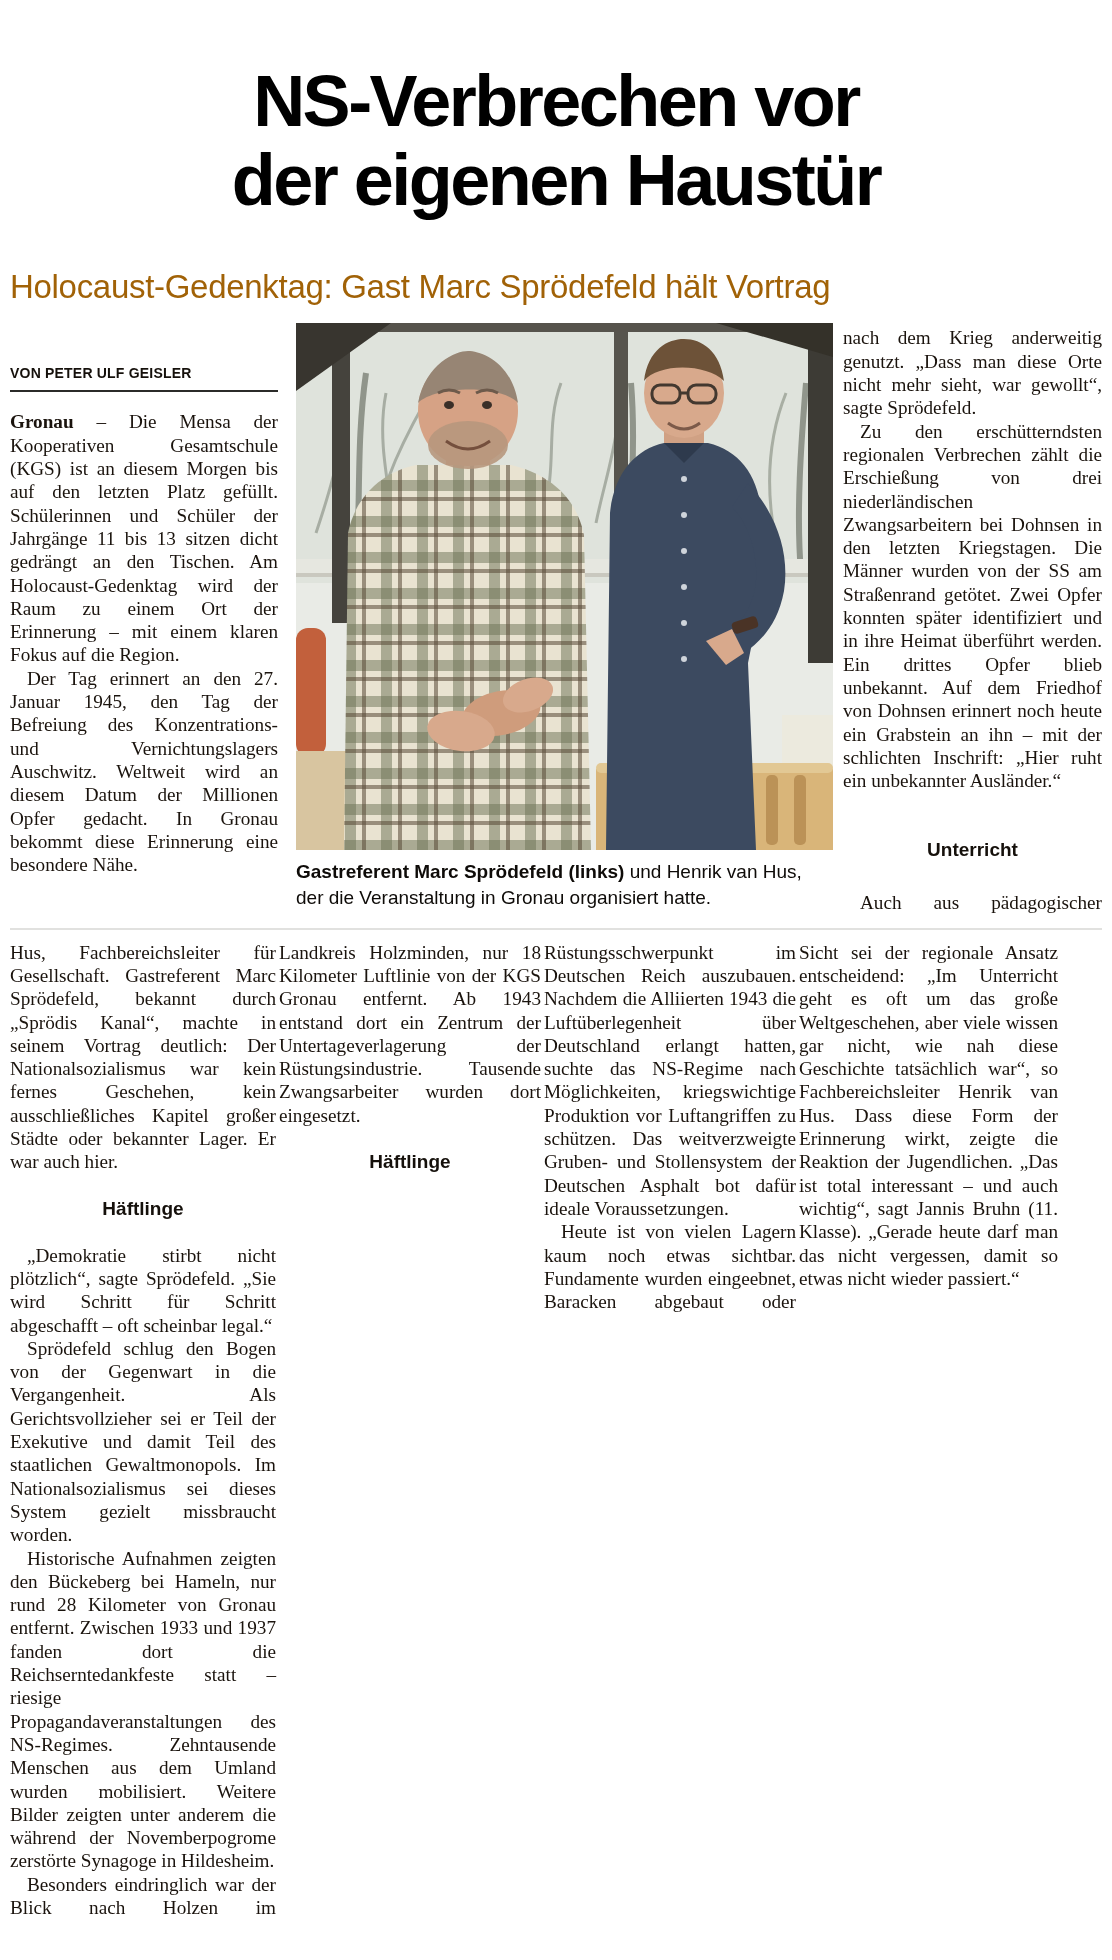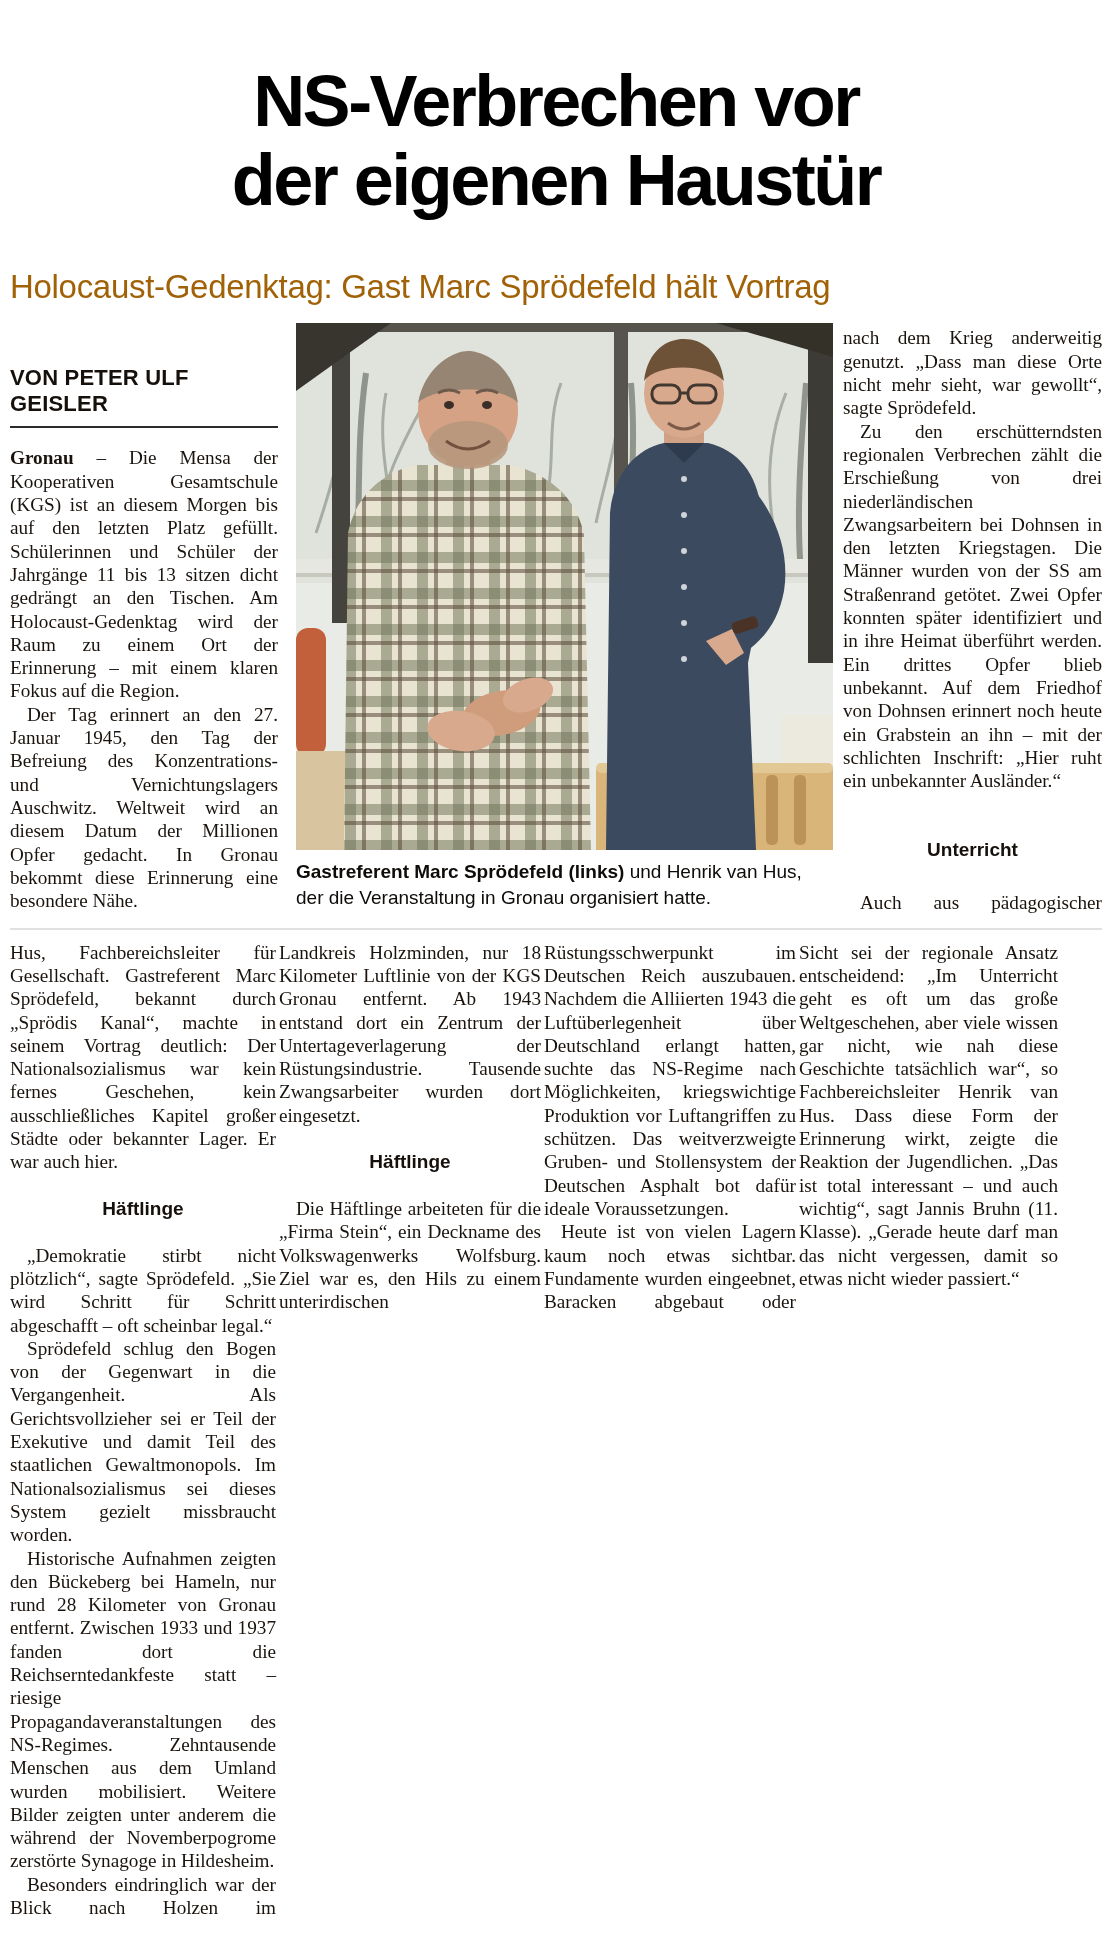--- a/index.html
+++ b/index.html
@@ -16,21 +16,21 @@
   }
   .subheadline{
     font-family:"Liberation Sans", sans-serif;font-weight:400;
     font-size:33px;color:#a16207;margin-top:11px;letter-spacing:-0.3px;
   }
 
   
   .top{display:grid;grid-template-columns:268px 537px 259px;column-gap:14px;margin-top:13px;}
   .byline-wrap{padding-top:46px;}
   .byline{
-    font-family:"Liberation Sans", sans-serif;font-weight:700;font-size:22px;
+    font-family:"Liberation Sans", sans-serif;font-weight:700;font-size:14px;
     letter-spacing:.2px;color:#15100b;padding-bottom:9px;border-bottom:2px solid #2b2b29;
   }
   .body-text p{margin:0;font-size:19.2px;line-height:23.3px;text-align:justify;color:#1a130d;}
   p.ind{text-indent:17px;}
   p.cont{text-align-last:justify;}
   .col-left .body-text{margin-top:18px;}
   .col-right{padding-top:7px;}
 
   .xhead{
     font-family:"Liberation Sans", sans-serif;font-weight:700;font-size:19px;
@@ -206,21 +206,20 @@
       <h3 class="xhead">Häftlinge</h3>
       <p class="ind">„Demokratie stirbt nicht plötzlich“, sagte Sprödefeld. „Sie wird Schritt für Schritt abgeschafft – oft scheinbar legal.“</p>
       <p class="ind">Sprödefeld schlug den Bogen von der Gegenwart in die Vergangenheit. Als Gerichtsvollzieher sei er Teil der Exekutive und damit Teil des staatlichen Gewaltmonopols. Im Nationalsozialismus sei dieses System gezielt missbraucht worden.</p>
       <p class="ind">Historische Aufnahmen zeigten den Bückeberg bei Hameln, nur rund 28 Kilometer von Gronau entfernt. Zwischen 1933 und 1937 fanden dort die Reichserntedankfeste statt – riesige Propagandaveranstaltungen des NS-Regimes. Zehntausende Menschen aus dem Umland wurden mobilisiert. Weitere Bilder zeigten unter anderem die während der Novemberpogrome zerstörte Synagoge in Hildesheim.</p>
       <p class="ind cont">Besonders eindringlich war der Blick nach Holzen im</p>
     </div>
 
     <div class="body-text">
       <p>Landkreis Holzminden, nur 18 Kilometer Luftlinie von der KGS Gronau entfernt. Ab 1943 entstand dort ein Zentrum der Untertageverlagerung der Rüstungsindustrie. Tausende Zwangsarbeiter wurden dort eingesetzt.</p>
       <h3 class="xhead">Häftlinge</h3>
-      <p class="ind cont">Die Häftlinge arbeiteten für die „Firma Stein“, ein Deckname des Volkswagenwerks Wolfsburg. Ziel war es, den Hils zu einem unterirdischen</p>
     </div>
 
     <div class="body-text">
       <p>Rüstungsschwerpunkt im Deutschen Reich auszubauen. Nachdem die Alliierten 1943 die Luftüberlegenheit über Deutschland erlangt hatten, suchte das NS-Regime nach Möglichkeiten, kriegswichtige Produktion vor Luftangriffen zu schützen. Das weitverzweigte Gruben- und Stollensystem der Deutschen Asphalt bot dafür ideale Voraussetzungen.</p>
       <p class="ind cont">Heute ist von vielen Lagern kaum noch etwas sichtbar. Fundamente wurden eingeebnet, Baracken abgebaut oder</p>
     </div>
 
     <div class="body-text">
       <p>Sicht sei der regionale Ansatz entscheidend: „Im Unterricht geht es oft um das große Weltgeschehen, aber viele wissen gar nicht, wie nah diese Geschichte tatsächlich war“, so Fachbereichsleiter Henrik van Hus. Dass diese Form der Erinnerung wirkt, zeigte die Reaktion der Jugendlichen. „Das ist total interessant – und auch wichtig“, sagt Jannis Bruhn (11. Klasse). „Gerade heute darf man das nicht vergessen, damit so etwas nicht wieder passiert.“</p>
     </div>

